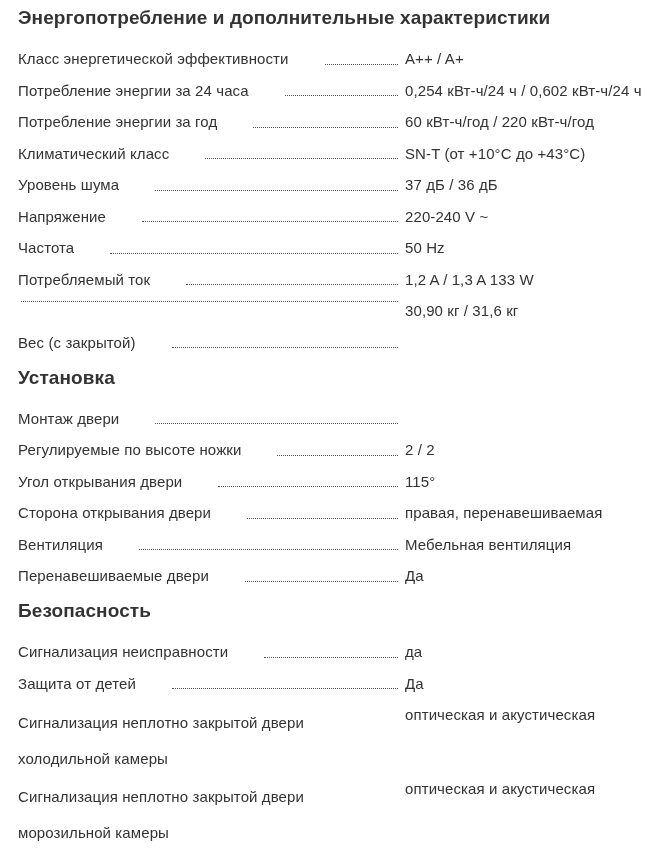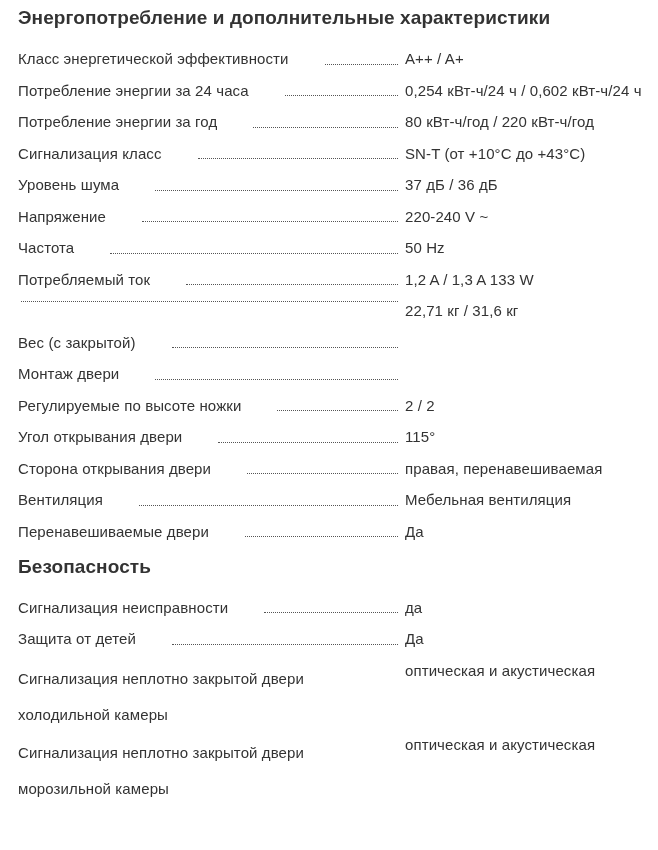--- a/index.html
+++ b/index.html
@@ -86,25 +86,25 @@
       <span class="row-label">Потребление энергии за 24 часа</span>
       <span class="row-leader"></span>
     </div>
     <div class="row-value">0,254 кВт-ч/24 ч / 0,602 кВт-ч/24 ч</div>
   </div>
         <div class="spec-row">
     <div class="row-left">
       <span class="row-label">Потребление энергии за год</span>
       <span class="row-leader"></span>
     </div>
-    <div class="row-value">80 кВт-ч/год / 220 кВт-ч/год</div>
-  </div>
-        <div class="spec-row">
-    <div class="row-left">
-      <span class="row-label">Сигнализация класс</span>
+    <div class="row-value">60 кВт-ч/год / 220 кВт-ч/год</div>
+  </div>
+        <div class="spec-row">
+    <div class="row-left">
+      <span class="row-label">Климатический класс</span>
       <span class="row-leader"></span>
     </div>
     <div class="row-value">SN-T (от +10°C до +43°C)</div>
   </div>
         <div class="spec-row">
     <div class="row-left">
       <span class="row-label">Уровень шума</span>
       <span class="row-leader"></span>
     </div>
     <div class="row-value">37 дБ / 36 дБ</div>
@@ -127,31 +127,32 @@
     <div class="row-left">
       <span class="row-label">Потребляемый ток</span>
       <span class="row-leader"></span>
     </div>
     <div class="row-value">1,2 A / 1,3 A 133 W</div>
   </div>
         <div class="spec-row">
     <div class="row-left">
       <span class="row-leader"></span>
     </div>
-    <div class="row-value">22,71 кг / 31,6 кг</div>
+    <div class="row-value">30,90 кг / 31,6 кг</div>
   </div>
         <div class="spec-row">
     <div class="row-left">
       <span class="row-label">Вес (с закрытой)</span>
       <span class="row-leader"></span>
     </div>
   </div>
       </div>
   </section>
     <section class="section">
+    <h2 class="section-title">Установка</h2>
     <div class="rows">
         <div class="spec-row">
     <div class="row-left">
       <span class="row-label">Монтаж двери</span>
       <span class="row-leader"></span>
     </div>
   </div>
         <div class="spec-row">
     <div class="row-left">
       <span class="row-label">Регулируемые по высоте ножки</span>

